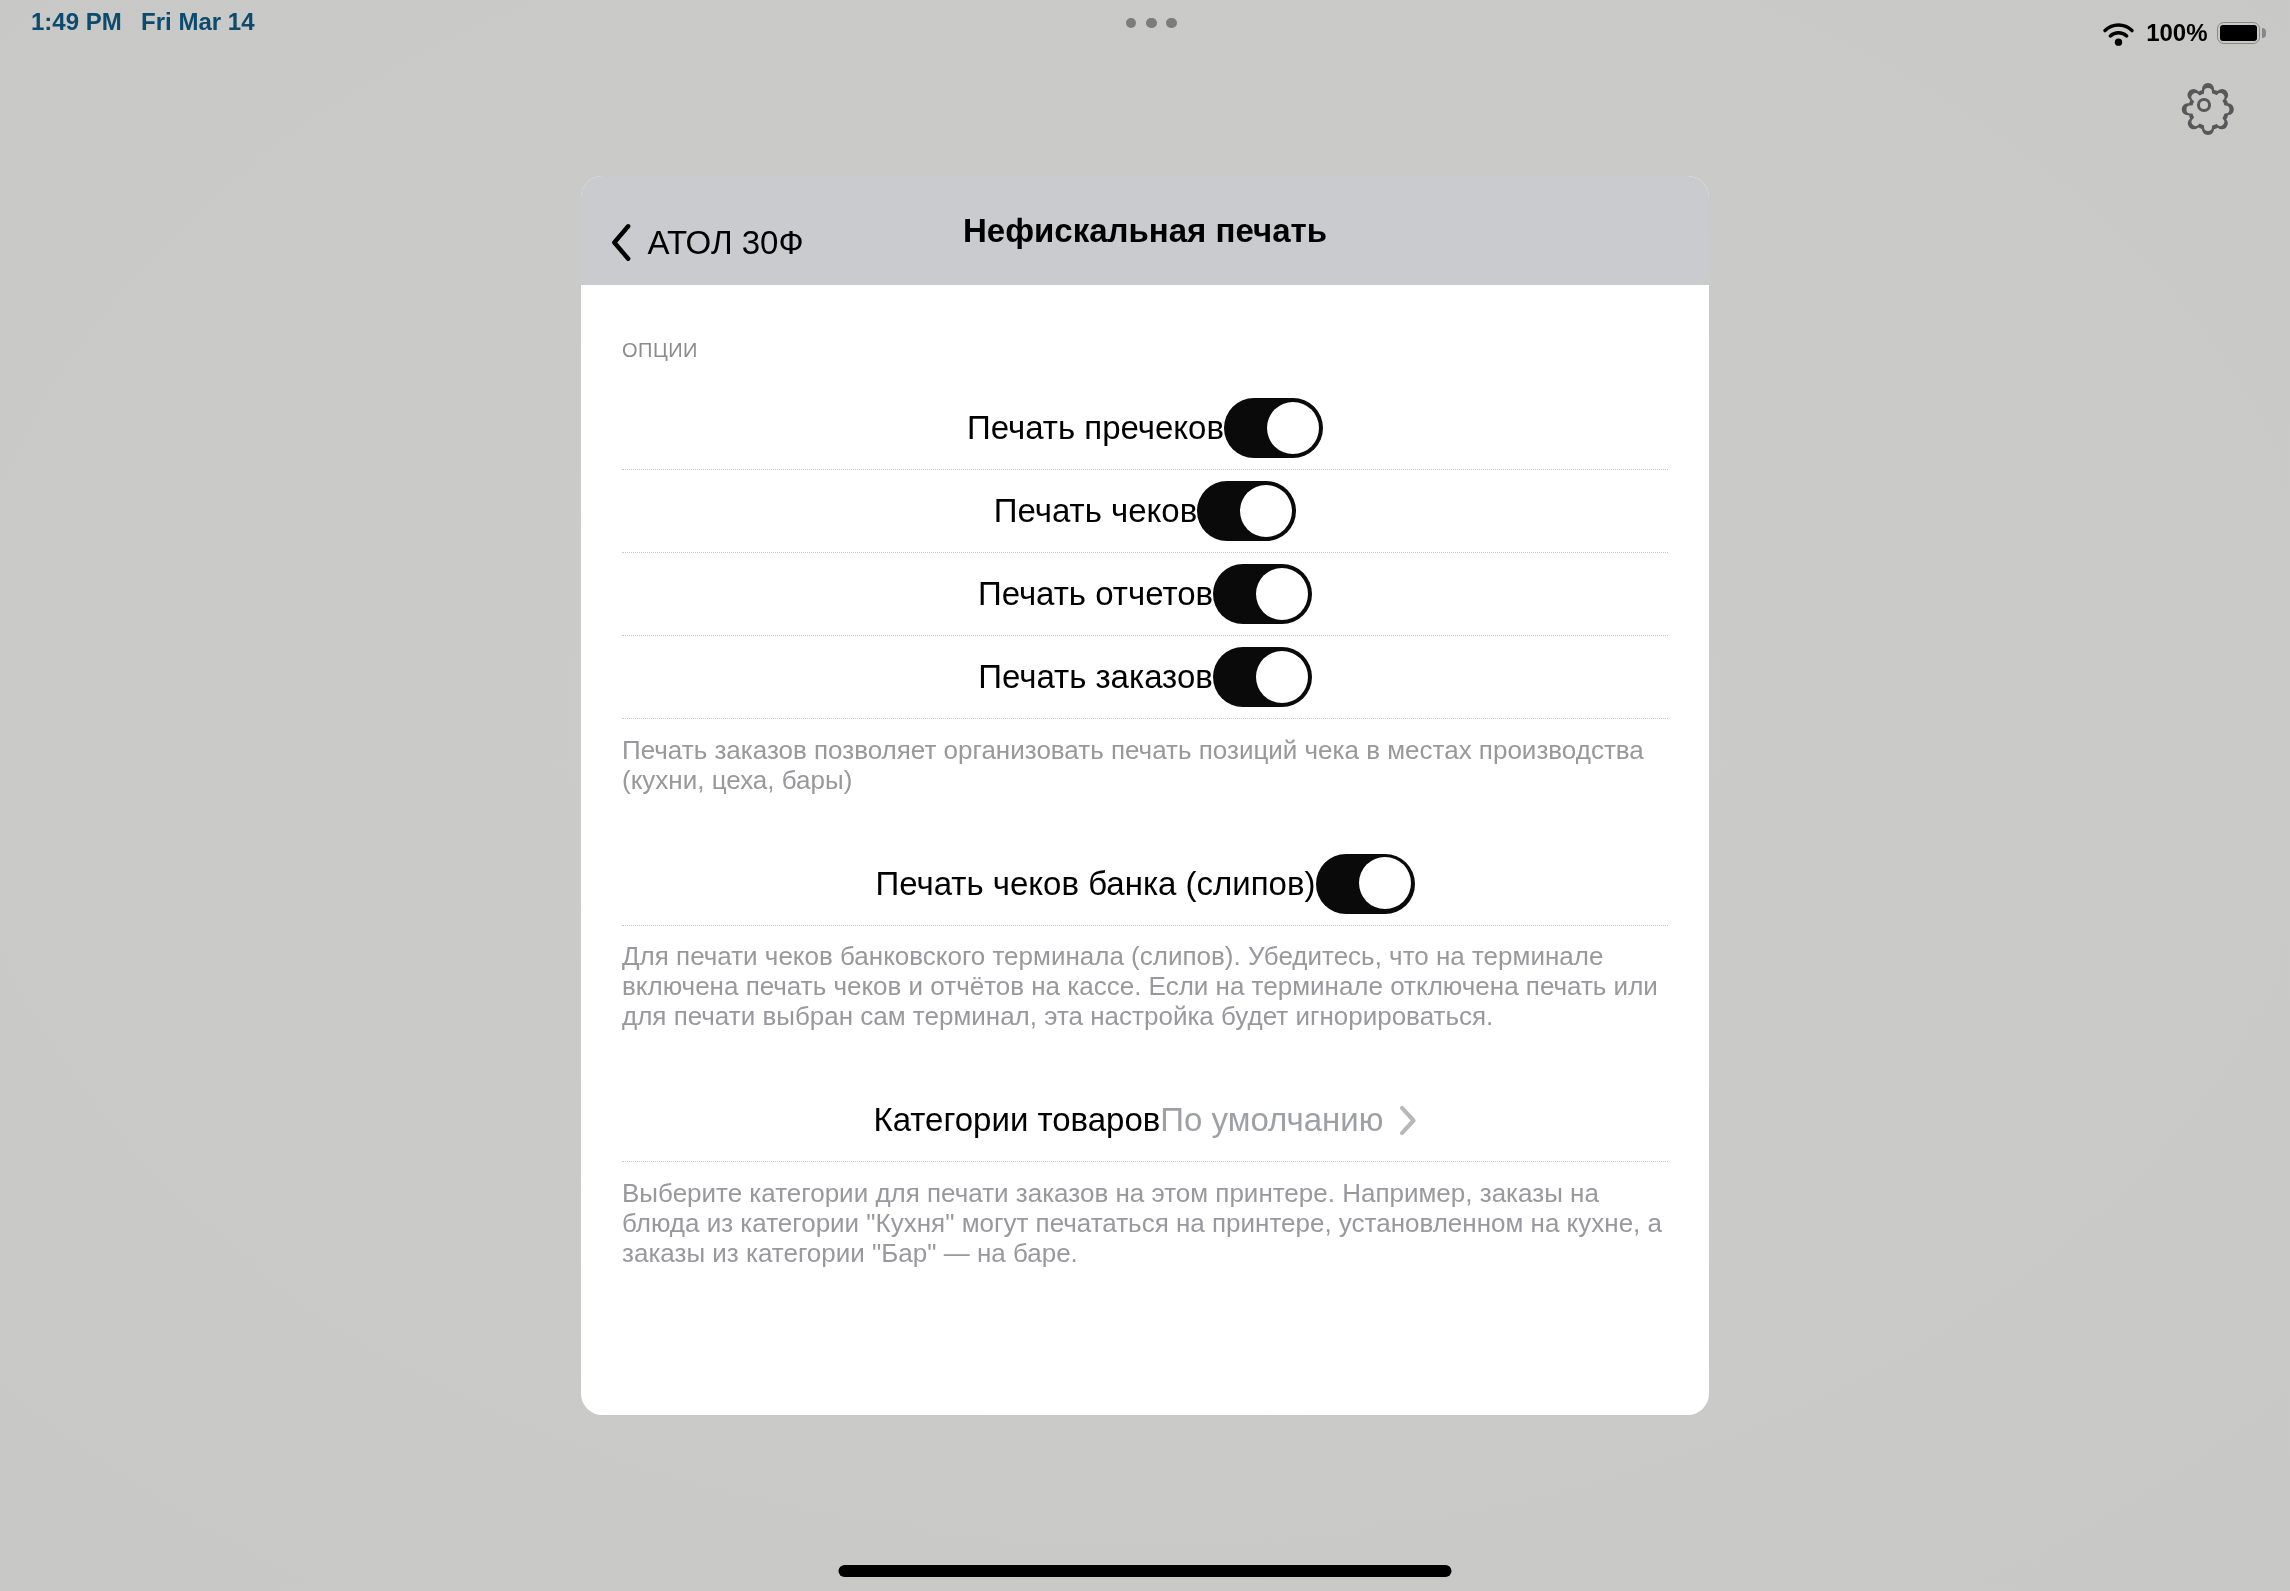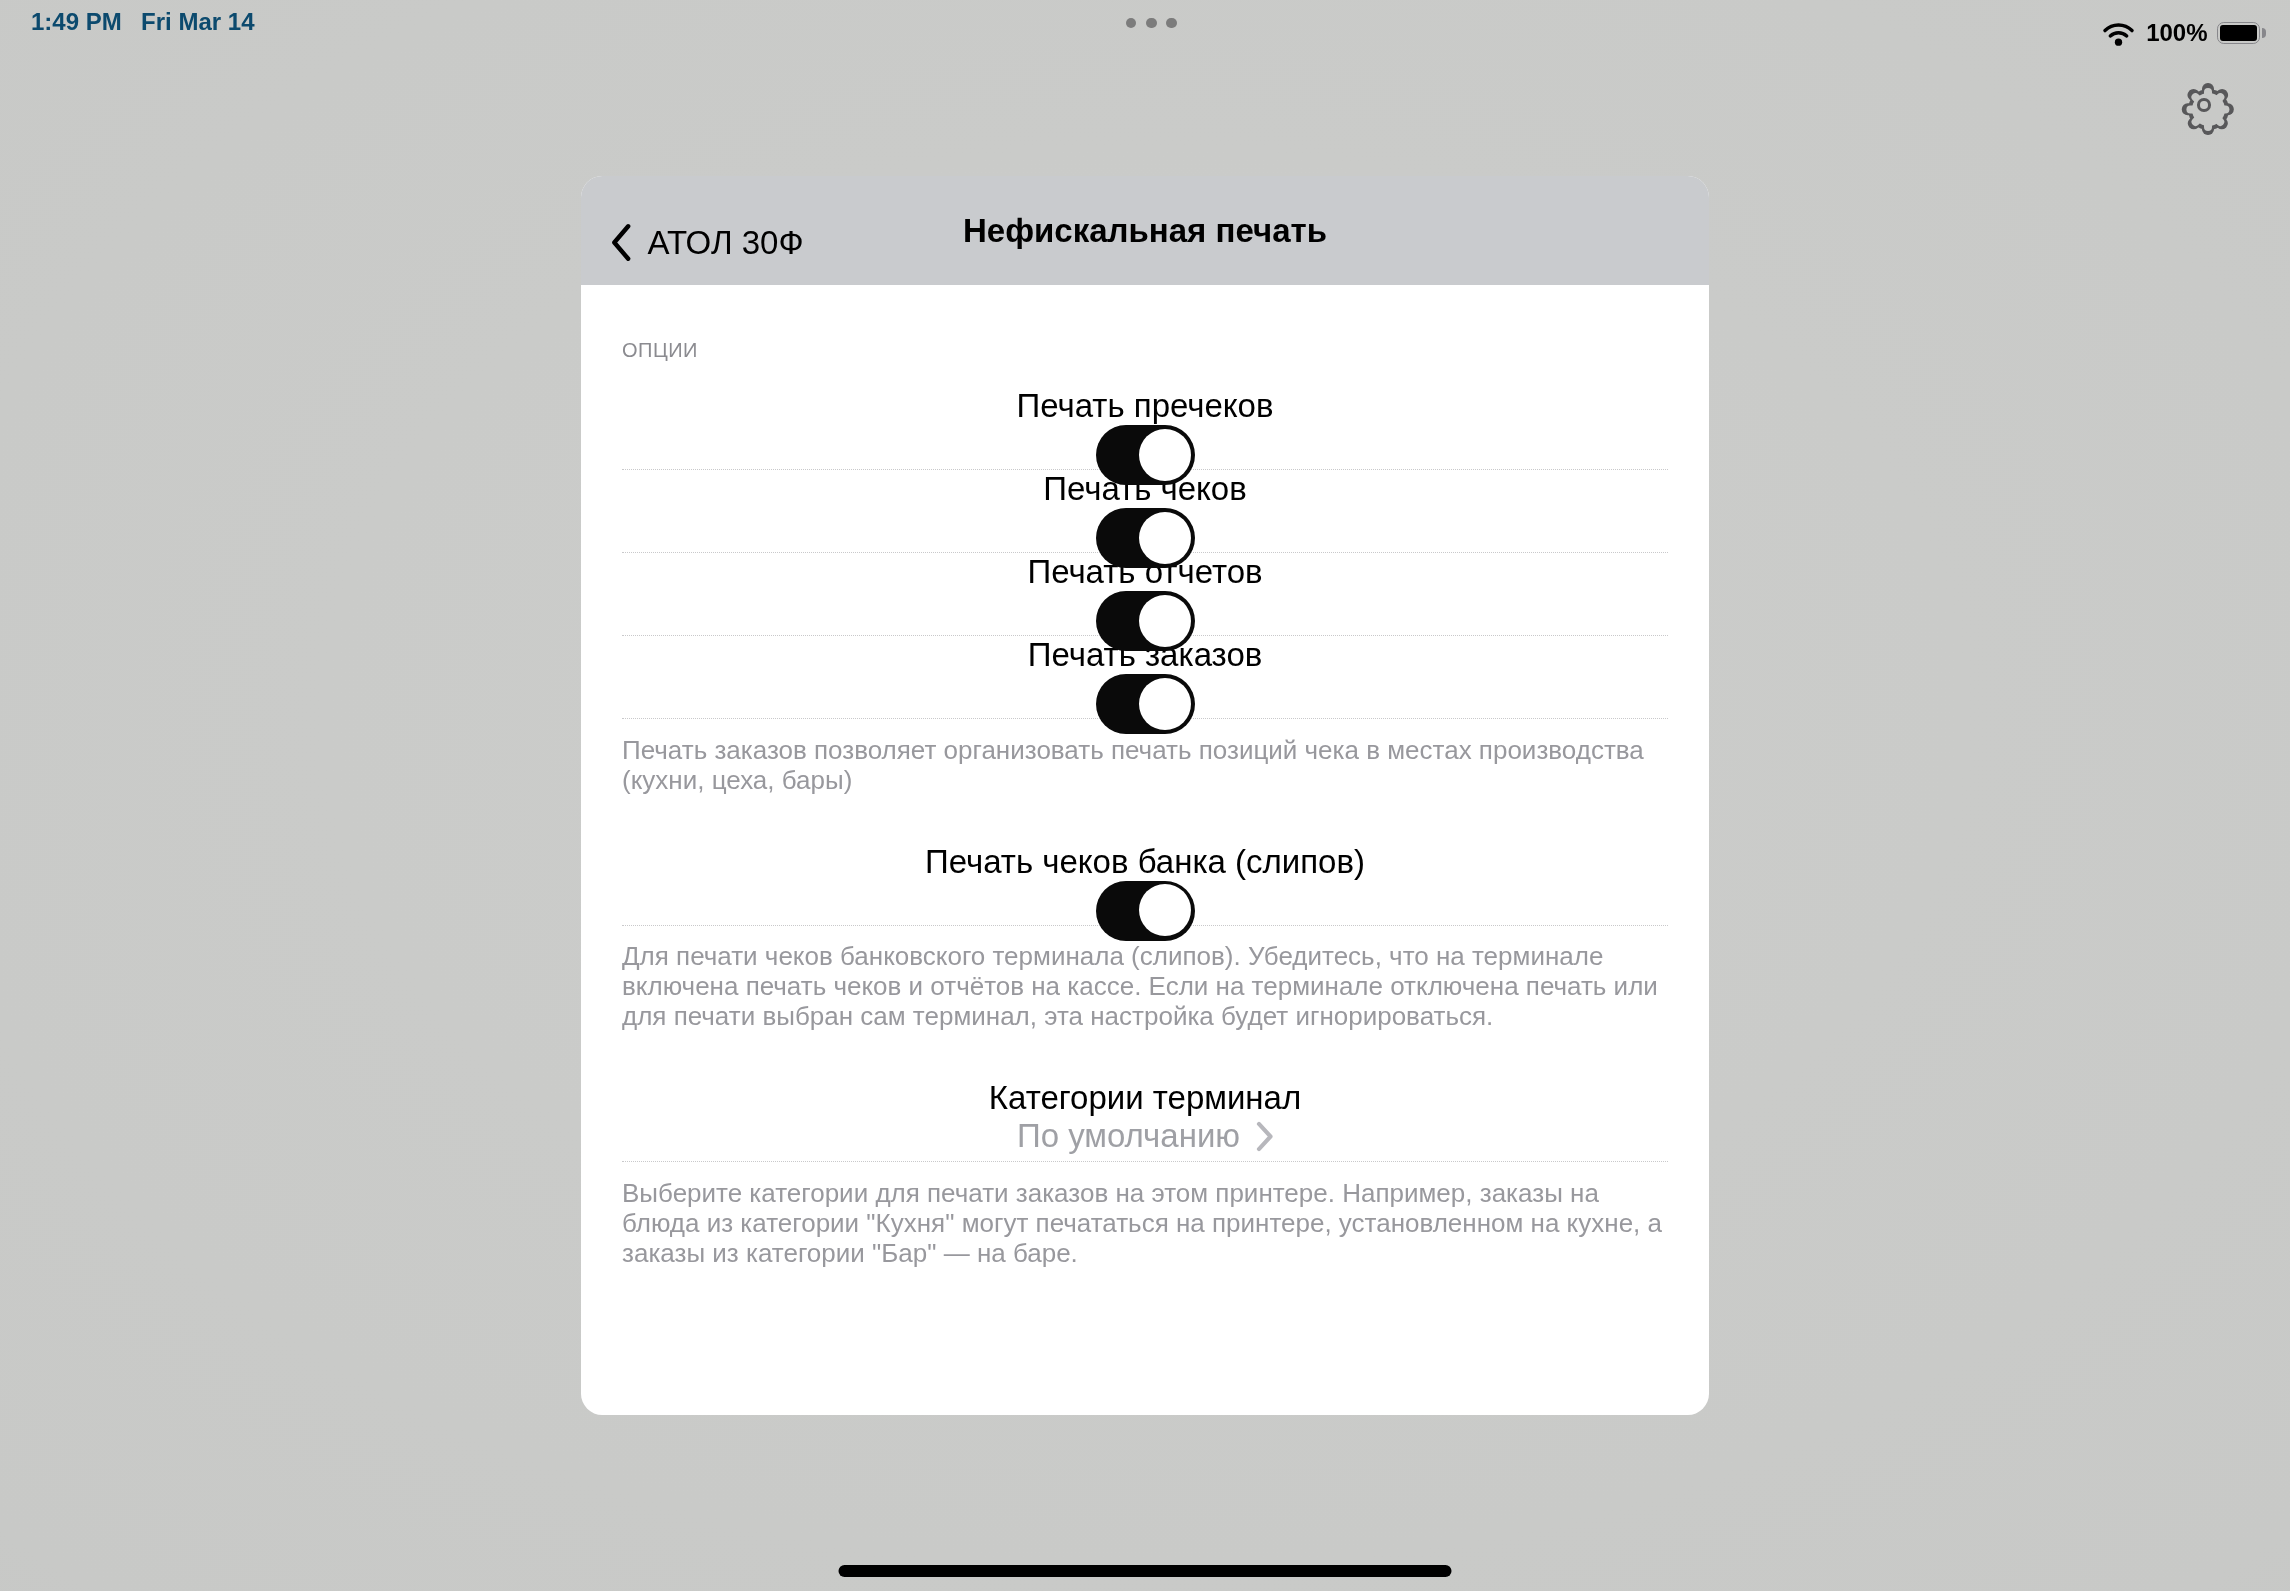--- a/index.html
+++ b/index.html
@@ -86,23 +86,22 @@
   }
   .modal-title { font-size: 33px; font-weight: 700; color: #000; }
 
   .modal-body { padding: 0 41px; }
   .section-label {
     margin-top: 54px;
     font-size: 20px; color: #8b8b90; letter-spacing: 0.5px;
   }
   .row {
     height: 83px;
-    display: flex; align-items: center; justify-content: flex-start;
+    display: flex; align-items: center; justify-content: center;
     border-bottom: 1.9px dotted #c9c9cb;
-    flex-direction: column;
   }
   .row.first { margin-top: 25px; }
   .row.gap-above { margin-top: 48px; }
   .row-label { font-size: 33px; color: #000; }
 
   .toggle {
     position: relative; width: 99px; height: 60px;
     border-radius: 30px; background: #0a0a0a;
     flex: 0 0 auto; cursor: pointer;
   }
@@ -222,21 +221,21 @@
     <div class="row gap-above">
       <span class="row-label">Печать чеков банка (слипов)</span>
       <div class="toggle on">
           <div class="knob"></div>
         </div>
     </div>
 
     <div class="desc">Для печати чеков банковского терминала (слипов). Убедитесь, что на терминале включена печать чеков и отчётов на кассе. Если на терминале отключена печать или для печати выбран сам терминал, эта настройка будет игнорироваться.</div>
 
     <div class="row gap-above">
-      <span class="row-label">Категории терминал</span>
+      <span class="row-label">Категории товаров</span>
       <span class="nav-right">
         <span class="nav-value">По умолчанию</span>
         <svg width="17.5" height="31" viewBox="0 0 18 32">
           <path d="M3 3 L15 16 L3 29" stroke="#b7b7bc" stroke-width="4.2" fill="none" stroke-linecap="round" stroke-linejoin="round"></path>
         </svg>
       </span>
     </div>
 
     <div class="desc">Выберите категории для печати заказов на этом принтере. Например, заказы на блюда из категории "Кухня" могут печататься на принтере, установленном на кухне, а заказы из категории "Бар" — на баре.</div>
   </div>

